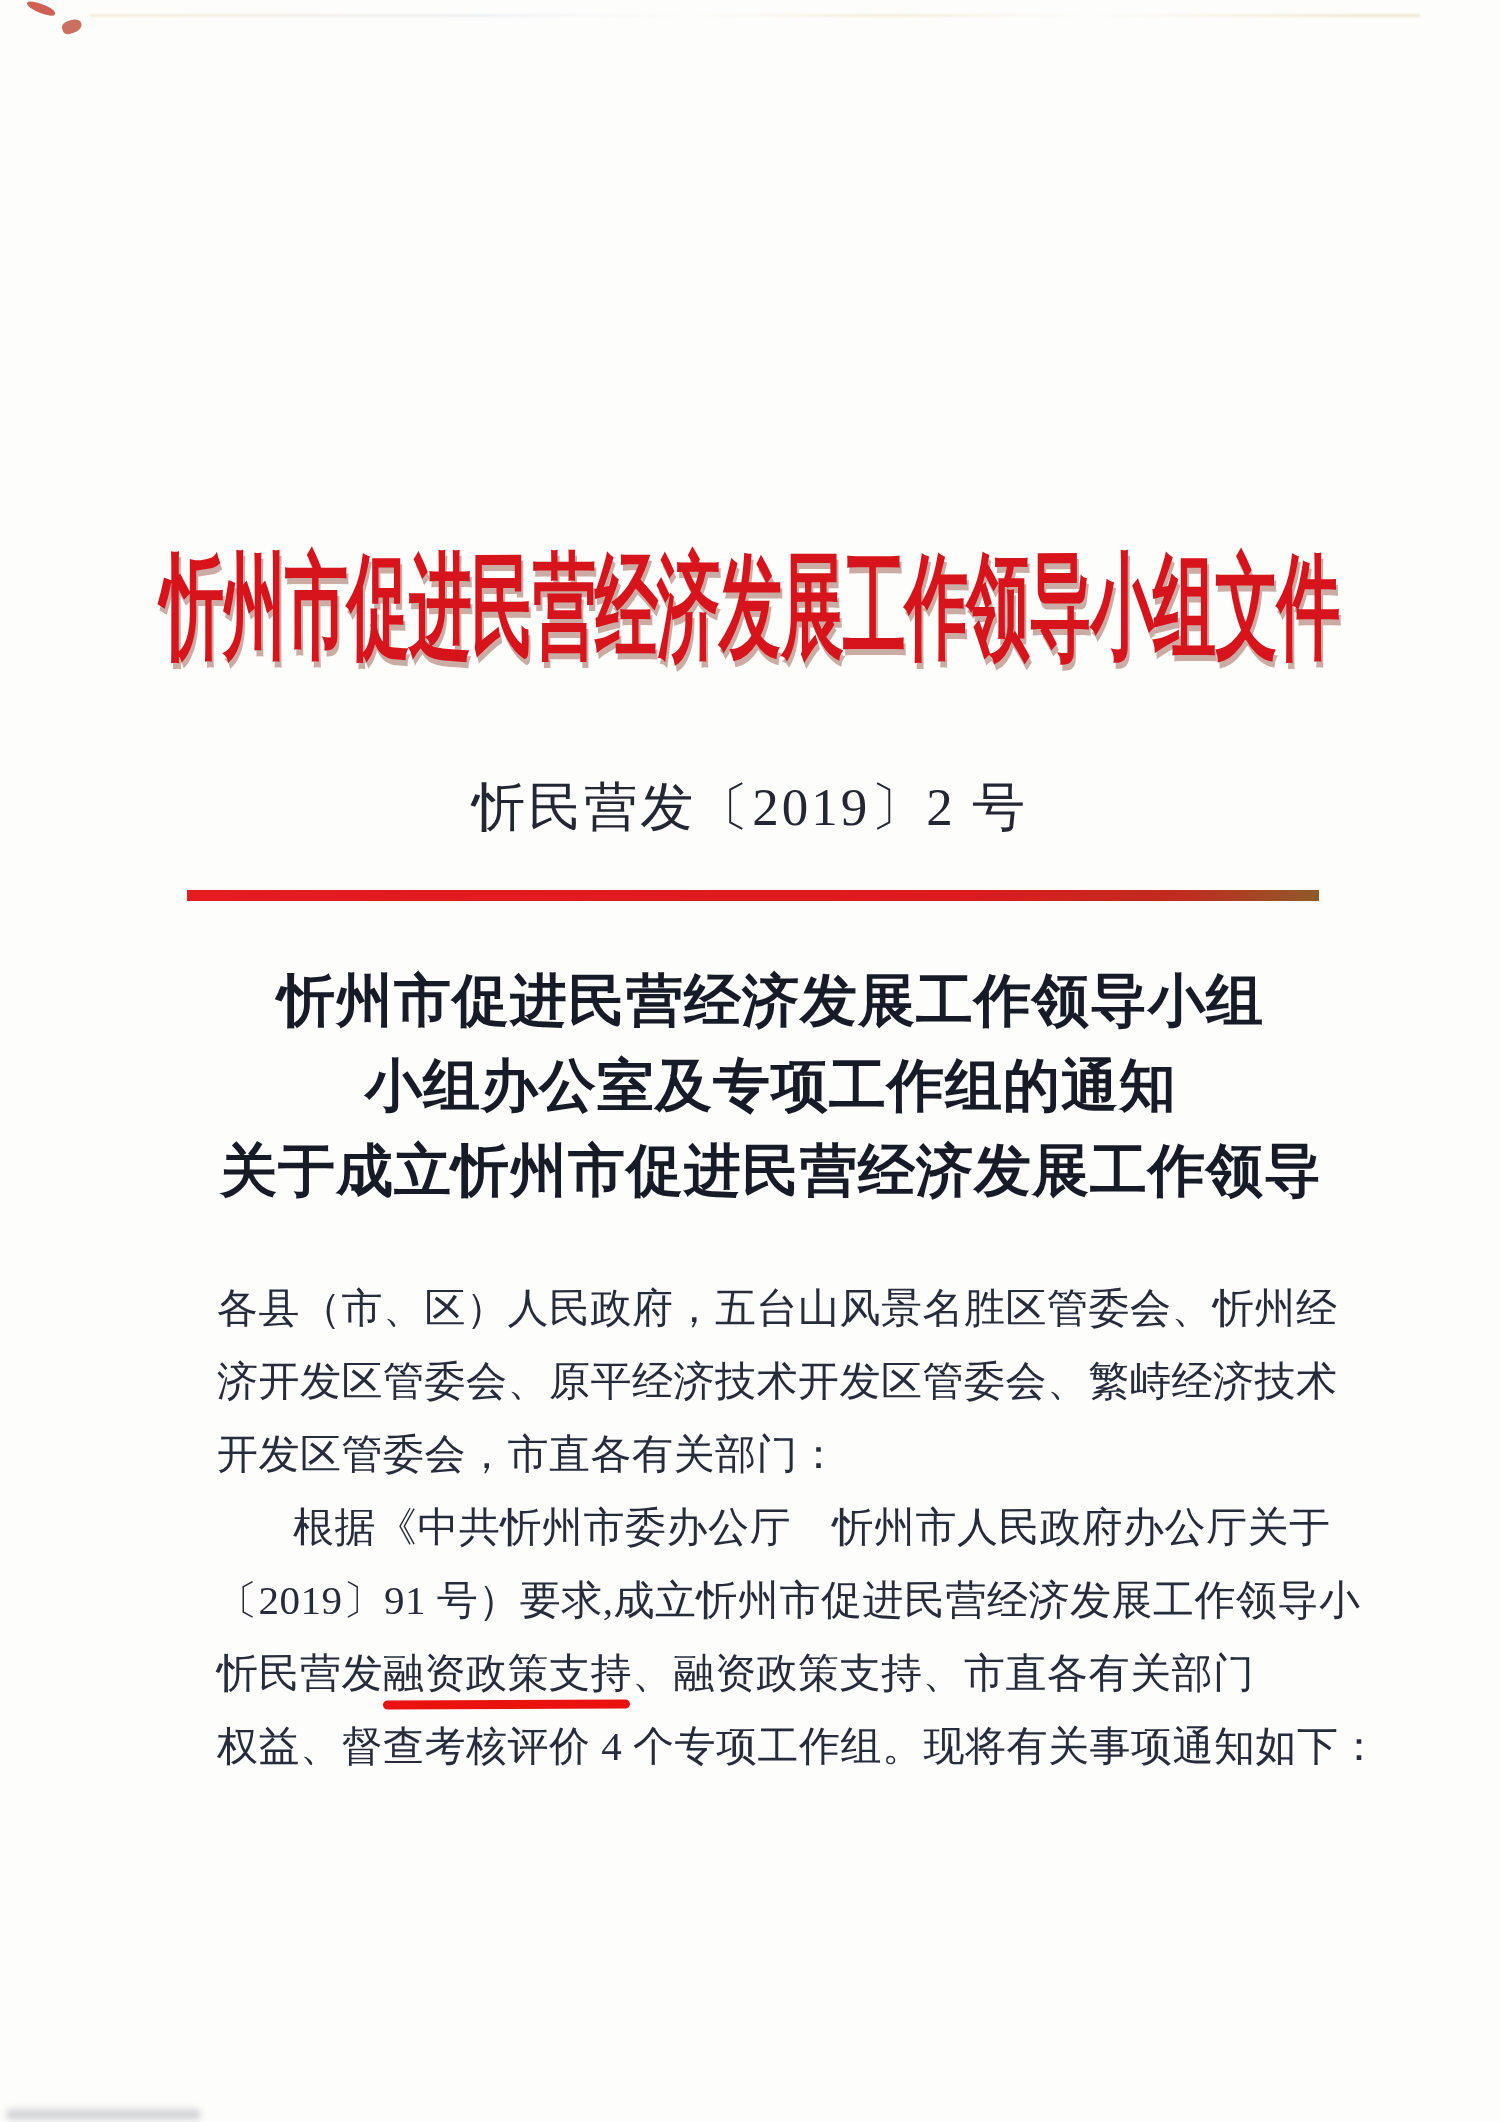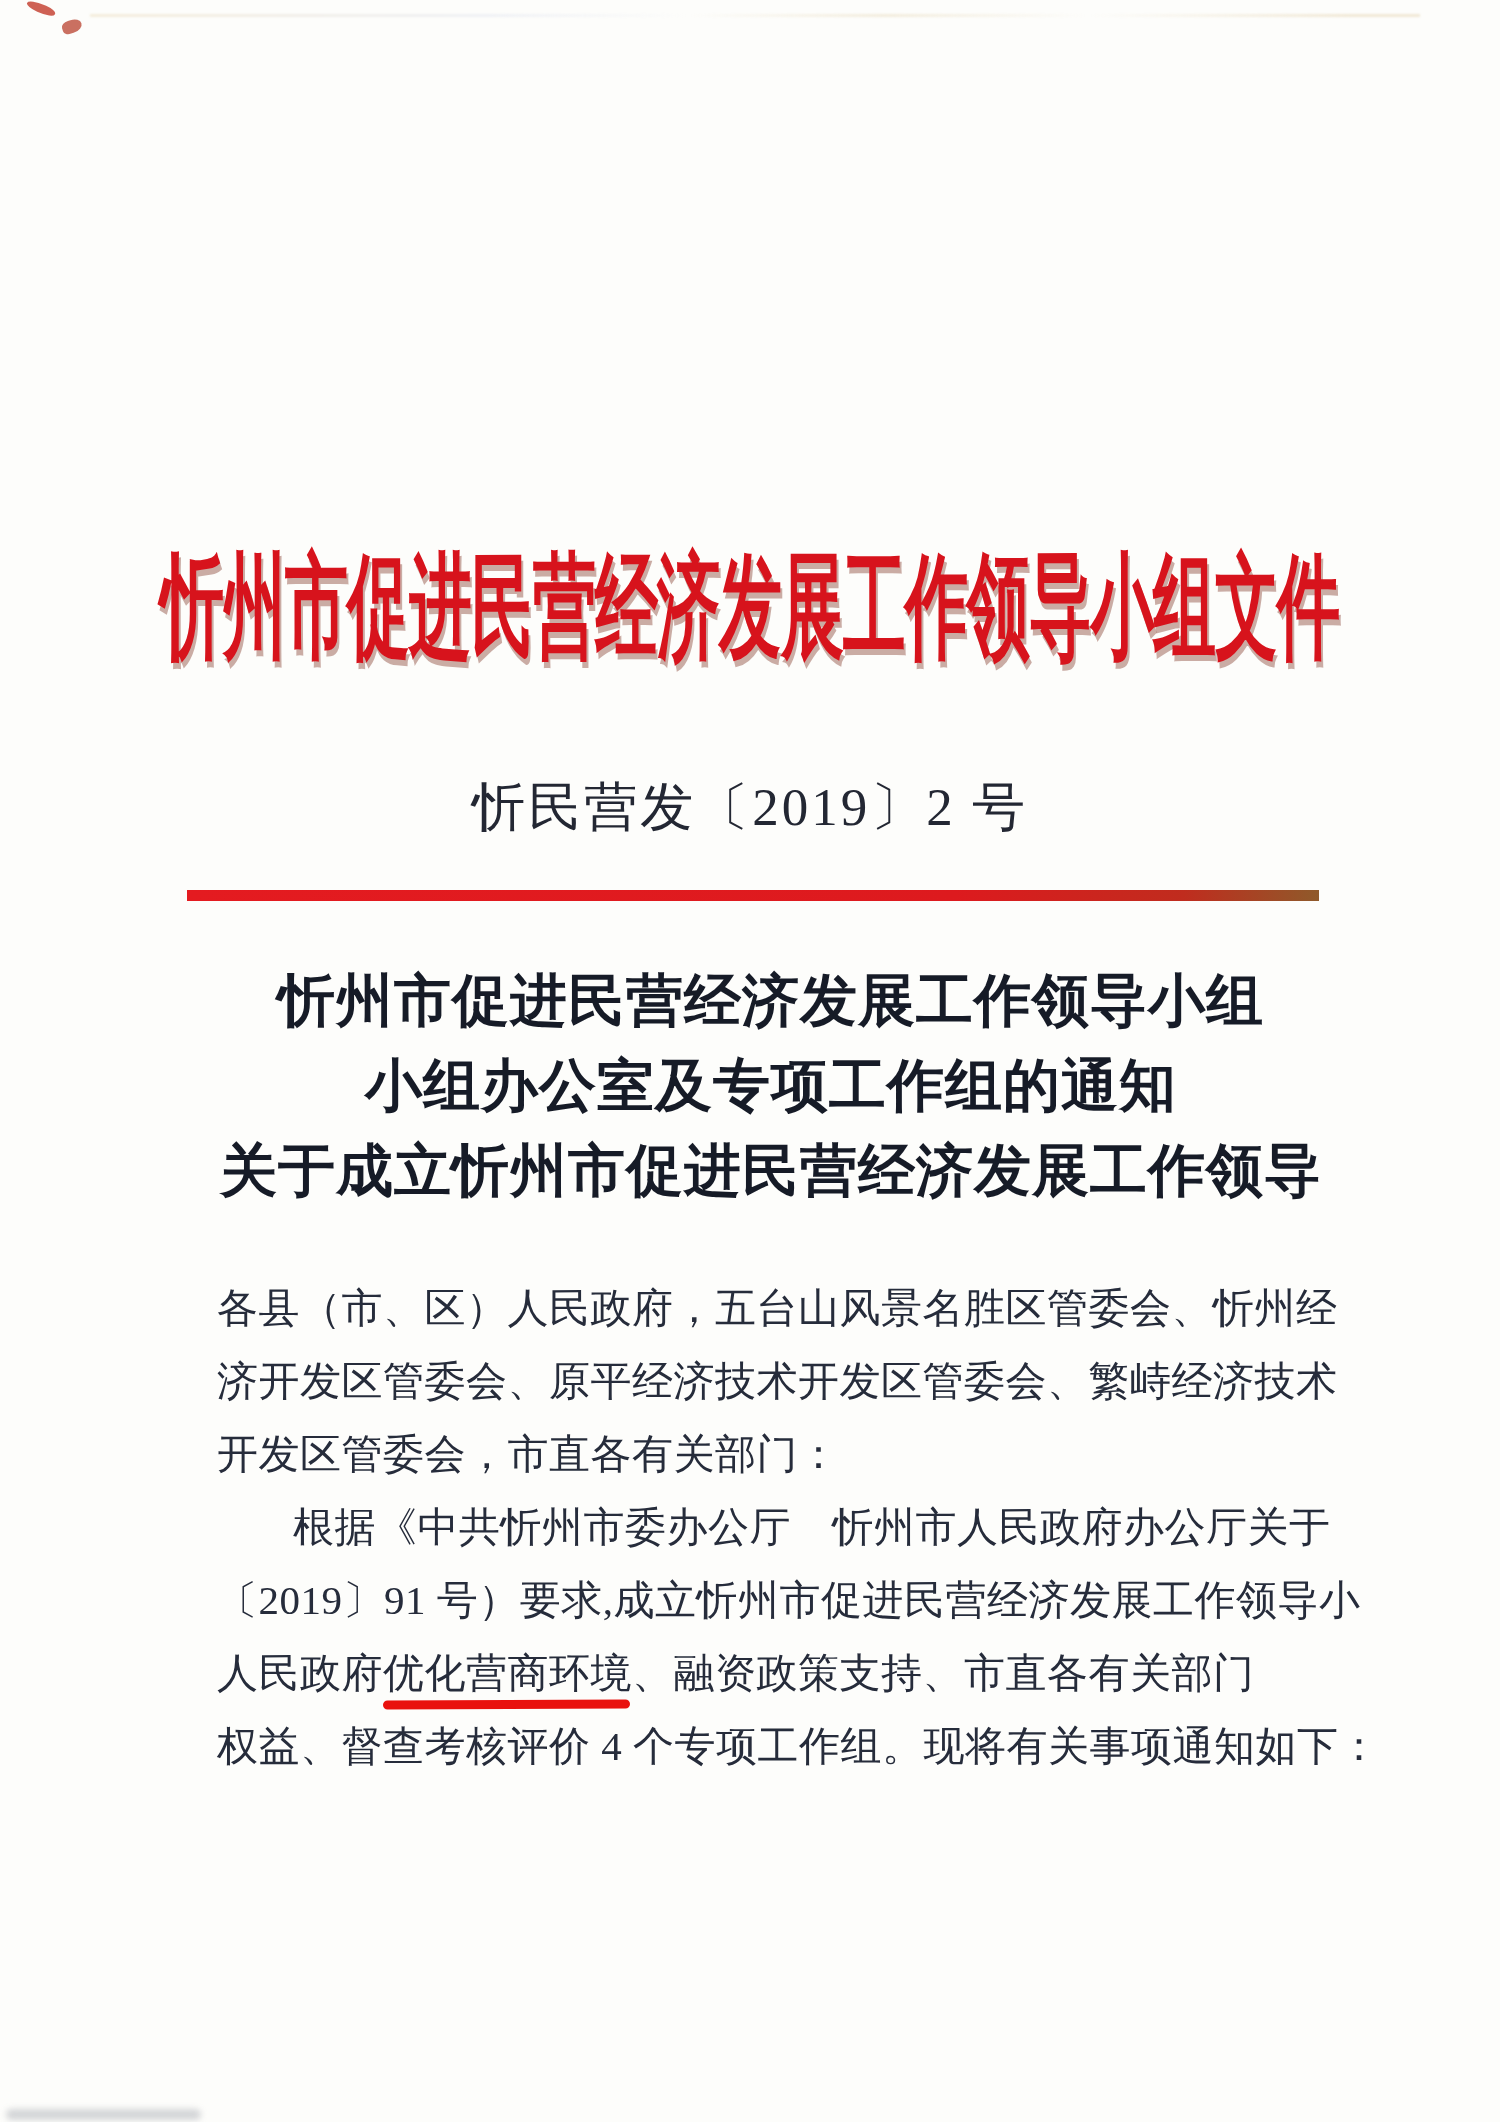--- a/index.html
+++ b/index.html
@@ -83,19 +83,19 @@
     <div class="title-line">小组办公室及专项工作组的通知</div>
     <div class="title-line">关于成立忻州市促进民营经济发展工作领导</div>
   </div>
 
   <div class="body-text">
     <div class="body-line">各县（市、区）人民政府，五台山风景名胜区管委会、忻州经</div>
     <div class="body-line">济开发区管委会、原平经济技术开发区管委会、繁峙经济技术</div>
     <div class="body-line">开发区管委会，市直各有关部门：</div>
     <div class="body-line indent">根据《中共忻州市委办公厅　忻州市人民政府办公厅关于</div>
     <div class="body-line">〔2019〕91 号）要求,成立忻州市促进民营经济发展工作领导小</div>
-    <div class="body-line"><span>人民政府</span><span class="redline">优化营商环境</span><span>、融资政策支持、市直各有关部门</span></div>
+    <div class="body-line"><span>忻民营发</span><span class="redline">融资政策支持</span><span>、融资政策支持、市直各有关部门</span></div>
     <div class="body-line">权益、督查考核评价 4 个专项工作组。现将有关事项通知如下：</div>
   </div>
 
   <div class="smudge"></div>
 
 </div>
 
 </body></html>

